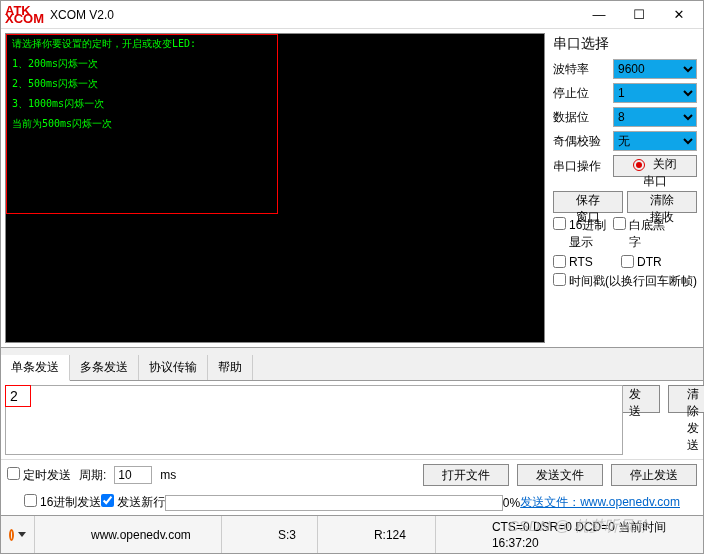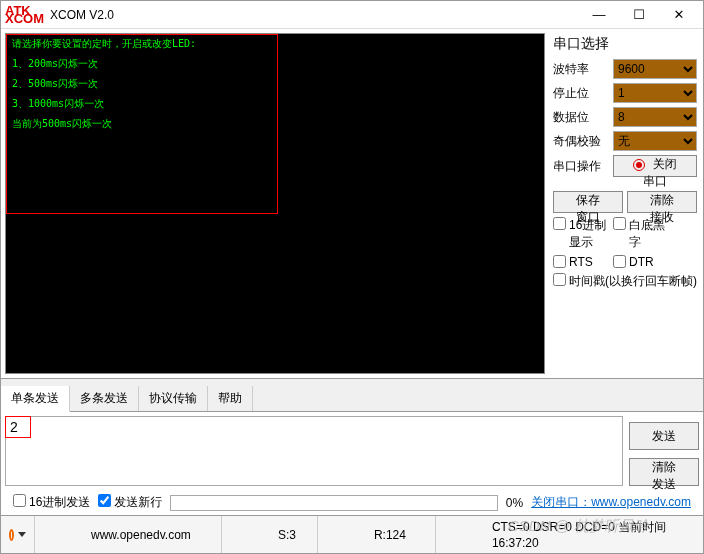--- a/index.html
+++ b/index.html
@@ -11,40 +11,40 @@
 .win-btns { display: flex; gap: 0; }
 .win-btn { width: 40px; height: 24px; display: flex; align-items: center; justify-content: center; font-size: 13px; cursor: pointer; }
 .main { flex: 1; display: flex; padding: 4px; gap: 6px; }
 .terminal { flex: 1; background: #000; border: 1px solid #888; position: relative; }
 .red-box { position: absolute; top: 0; left: 0; width: 272px; height: 180px; border: 1px solid #f00; pointer-events: none; }
 .term-line { color: #0f0; font-size: 10px; padding: 3px 6px; font-family: SimSun, monospace; }
 .sidebar { width: 148px; display: flex; flex-direction: column; gap: 4px; padding: 2px; }
 .sidebar-title { font-weight: normal; margin-bottom: 2px; font-size: 14px; }
 .row { display: flex; align-items: center; gap: 4px; }
 .row label { width: 56px; font-size: 12px; }
-select { flex: 1; height: 20px; border: 1px solid #aaa; background: #a16207; font-size: 12px; }
+select { flex: 1; height: 20px; border: 1px solid #aaa; background: #0ea5e9; font-size: 12px; }
 .full-select { width: 100%; height: 20px; border: 1px solid #aaa; background: #fff; }
 .btn { height: 22px; border: 1px solid #888; background: #efefef; cursor: pointer; padding: 0 18px; font-size: 12px; }
 .btn-row { display: flex; gap: 4px; }
 .btn-row .btn { flex: 1; }
 .rec-dot { display:inline-block; width:12px; height:12px; border:1px solid #d00; border-radius:50%; position:relative; margin-right:4px; vertical-align:middle;}
 .rec-dot::after { content:''; position:absolute; inset:2px; background:#d00; border-radius:50%; }
 .chk { display: flex; align-items: flex-start; gap: 3px; font-size: 12px; }
 input[type=checkbox] { width:13px; height:13px; }
 .tabs-area { border-top: 1px solid #999; }
 .tabs { display: flex; background: #f0f0f0; border-bottom: 1px solid #999; }
 .tab { padding: 4px 10px; border-right: 1px solid #ccc; cursor: pointer; font-size: 12px; margin-top: 7px; }
 .tab.active { background: #fff; border-bottom: 1px solid #fff; margin-bottom: -1px; }
 .send-area { padding: 4px; display: flex; gap: 6px; }
 .send-input-wrap { flex: 1; border: 1px solid #aaa; height: 70px; background: #fff; padding: 2px 4px; position: relative;}
 .send-input { width: 100%; height: 100%; border: none; outline: none; resize: none; font-size: 14px; }
 .red-box2 { position: absolute; top: -1px; left: -1px; width: 26px; height: 22px; border: 1px solid #f00; pointer-events: none; }
-.send-btns { width: 70px; display: flex; flex-direction: column; gap: 8px; justify-content: flex-end;}
+.send-btns { width: 70px; display: flex; gap: 8px; justify-content: center;}
 .options-row { padding: 4px 6px; display: flex; align-items: center; gap: 8px; border-top: 1px solid #ddd; }
-.options-row2 { padding: 4px 12px; display: flex; align-items: center; gap: 8px; }
+.options-row2 { padding: 4px 23px; display: flex; align-items: center; }
 .num-input { width: 38px; height: 18px; border: 1px solid #aaa; text-align: left; padding: 0 3px; }
 .progress { flex: 1; height: 16px; border: 1px solid #aaa; background: #fff; }
 .link { color: #06c; font-size: 12px; }
 .statusbar { height: 38px; border-top: 1px solid #999; display: flex; align-items: center; background: #f5f5f5; font-size: 12px; gap: 48px; }
 .status-seg { border-right: 1px solid #ccc; padding: 0 8px; height: 100%; display: flex; align-items: center; gap: 4px; }
 .status-icon { width: 12px; height: 12px; border-radius: 50%; border: 2px solid #e60; display:inline-block; }
 .tri-down { display:inline-block; width:0; height:0; border-left:4px solid transparent; border-right:4px solid transparent; border-top:5px solid #333; }
 .watermark { position: absolute; right: 55px; bottom: 18px; color: rgba(180,180,180,0.8); font-size: 15px; pointer-events:none; font-style: italic;}
 </style>
 </head>
@@ -112,21 +112,21 @@
         <label class="chk">
             <input type="checkbox" style="">
             <span>白底黑字</span>
           </label>
       </div>
       <div class="row">
         <label class="chk">
             <input type="checkbox" style="">
             <span>RTS</span>
           </label>
-        <label class="chk" style="margin-left:0">
+        <label class="chk" style="margin-left:8px">
             <input type="checkbox" style="">
             <span>DTR</span>
           </label>
       </div>
       <label class="chk">
           <input type="checkbox" style="">
           <span>时间戳(以换行回车断帧)</span>
         </label>
     </div>
   </div>
@@ -143,33 +143,46 @@
       <div class="send-input-wrap">
         <div class="red-box2"></div>
         <textarea class="send-input" value="2" style="">2</textarea>
       </div>
       <div class="send-btns">
         <button class="btn" style="height:28px">发送</button>
         <button class="btn" style="height:28px">清除发送</button>
       </div>
     </div>
 
+    <div class="options-row">
+      <label class="chk">
+          <input type="checkbox" style="">
+          <span>定时发送</span>
+        </label>
+      <span>周期:</span>
+      <input class="num-input" value="10" style="">
+      <span>ms</span>
+      <div style="flex:1"></div>
+      <button class="btn">打开文件</button>
+      <button class="btn">发送文件</button>
+      <button class="btn">停止发送</button>
+    </div>
 
     <div class="options-row2">
       <label class="chk">
           <input type="checkbox" style="">
           <span>16进制发送</span>
         </label>
       <label class="chk">
           <input type="checkbox" checked="" style="">
           <span>发送新行</span>
         </label>
       <div class="progress"></div>
       <span>0%</span>
-      <a href="#" class="link">关闭串口：www.openedv.com</a>
+      <a href="#" class="link">发送文件：www.openedv.com</a>
     </div>
   </div>
 
   <div class="statusbar">
     <div class="status-seg" style="width:34px;justify-content:center">
       <span class="status-icon"></span>
       <span class="tri-down"></span>
     </div>
     <div class="status-seg" style="flex:1.2">www.openedv.com</div>
     <div class="status-seg" style="width:48px">S:3</div>

